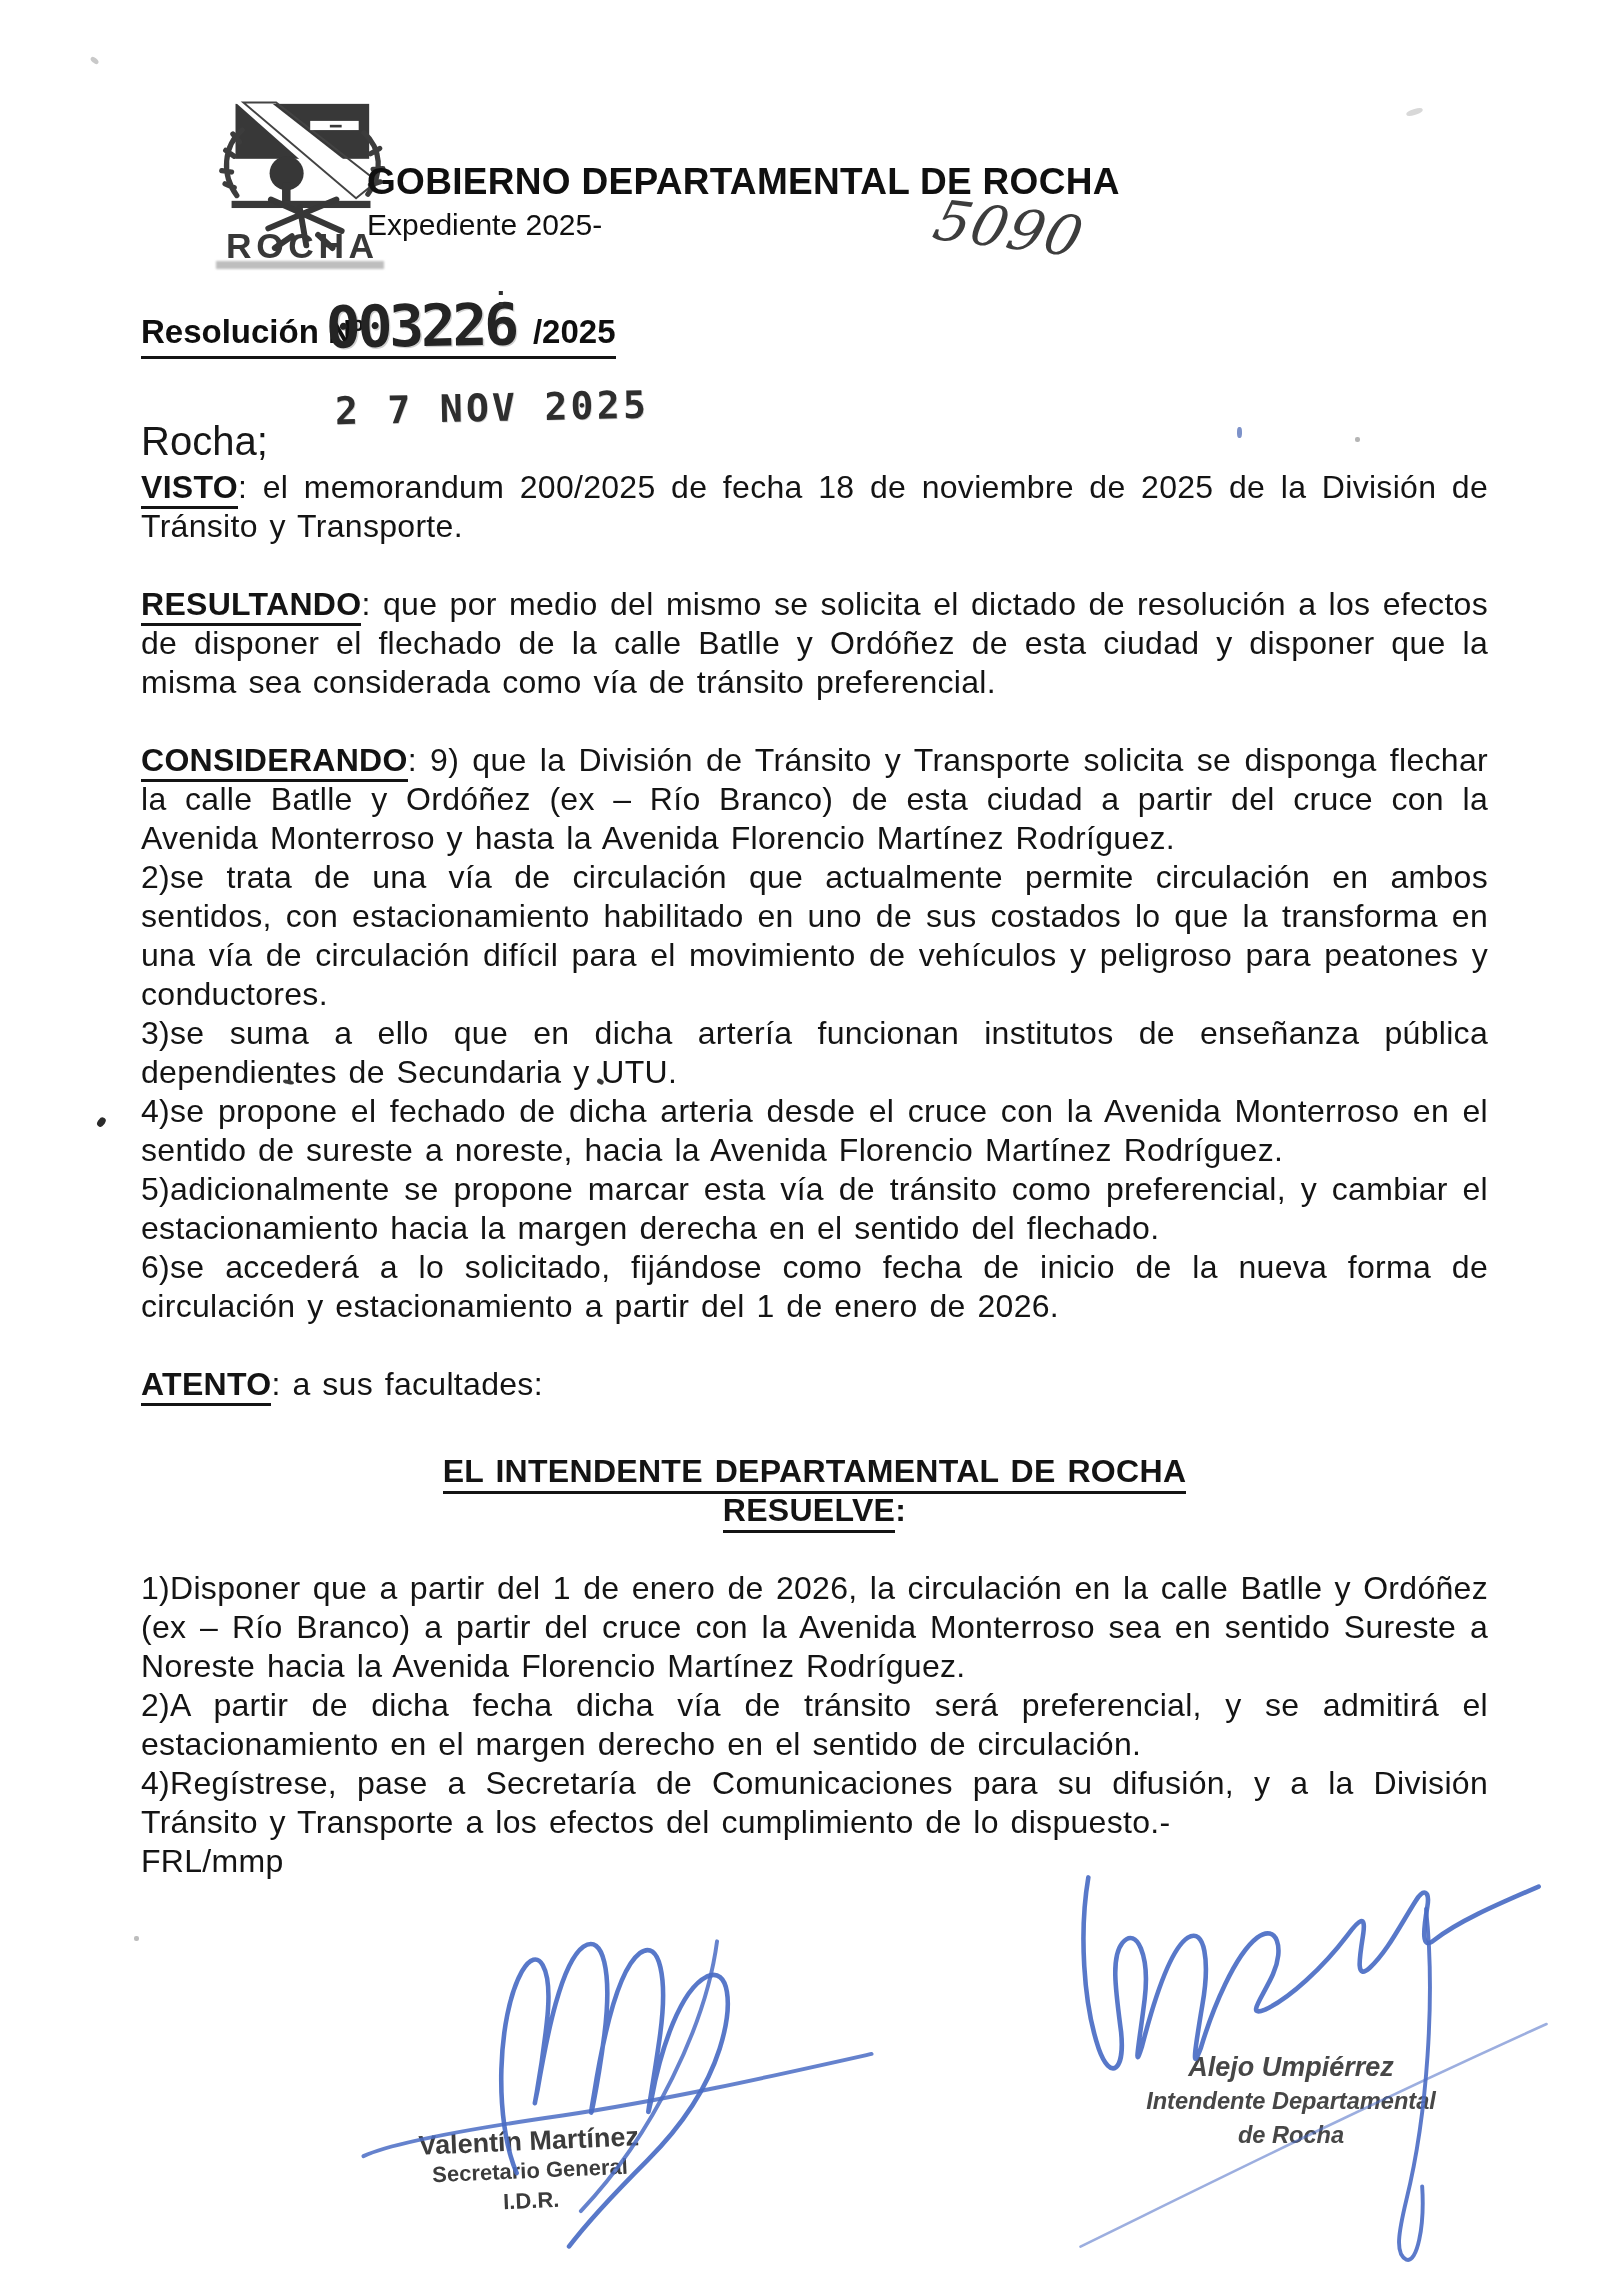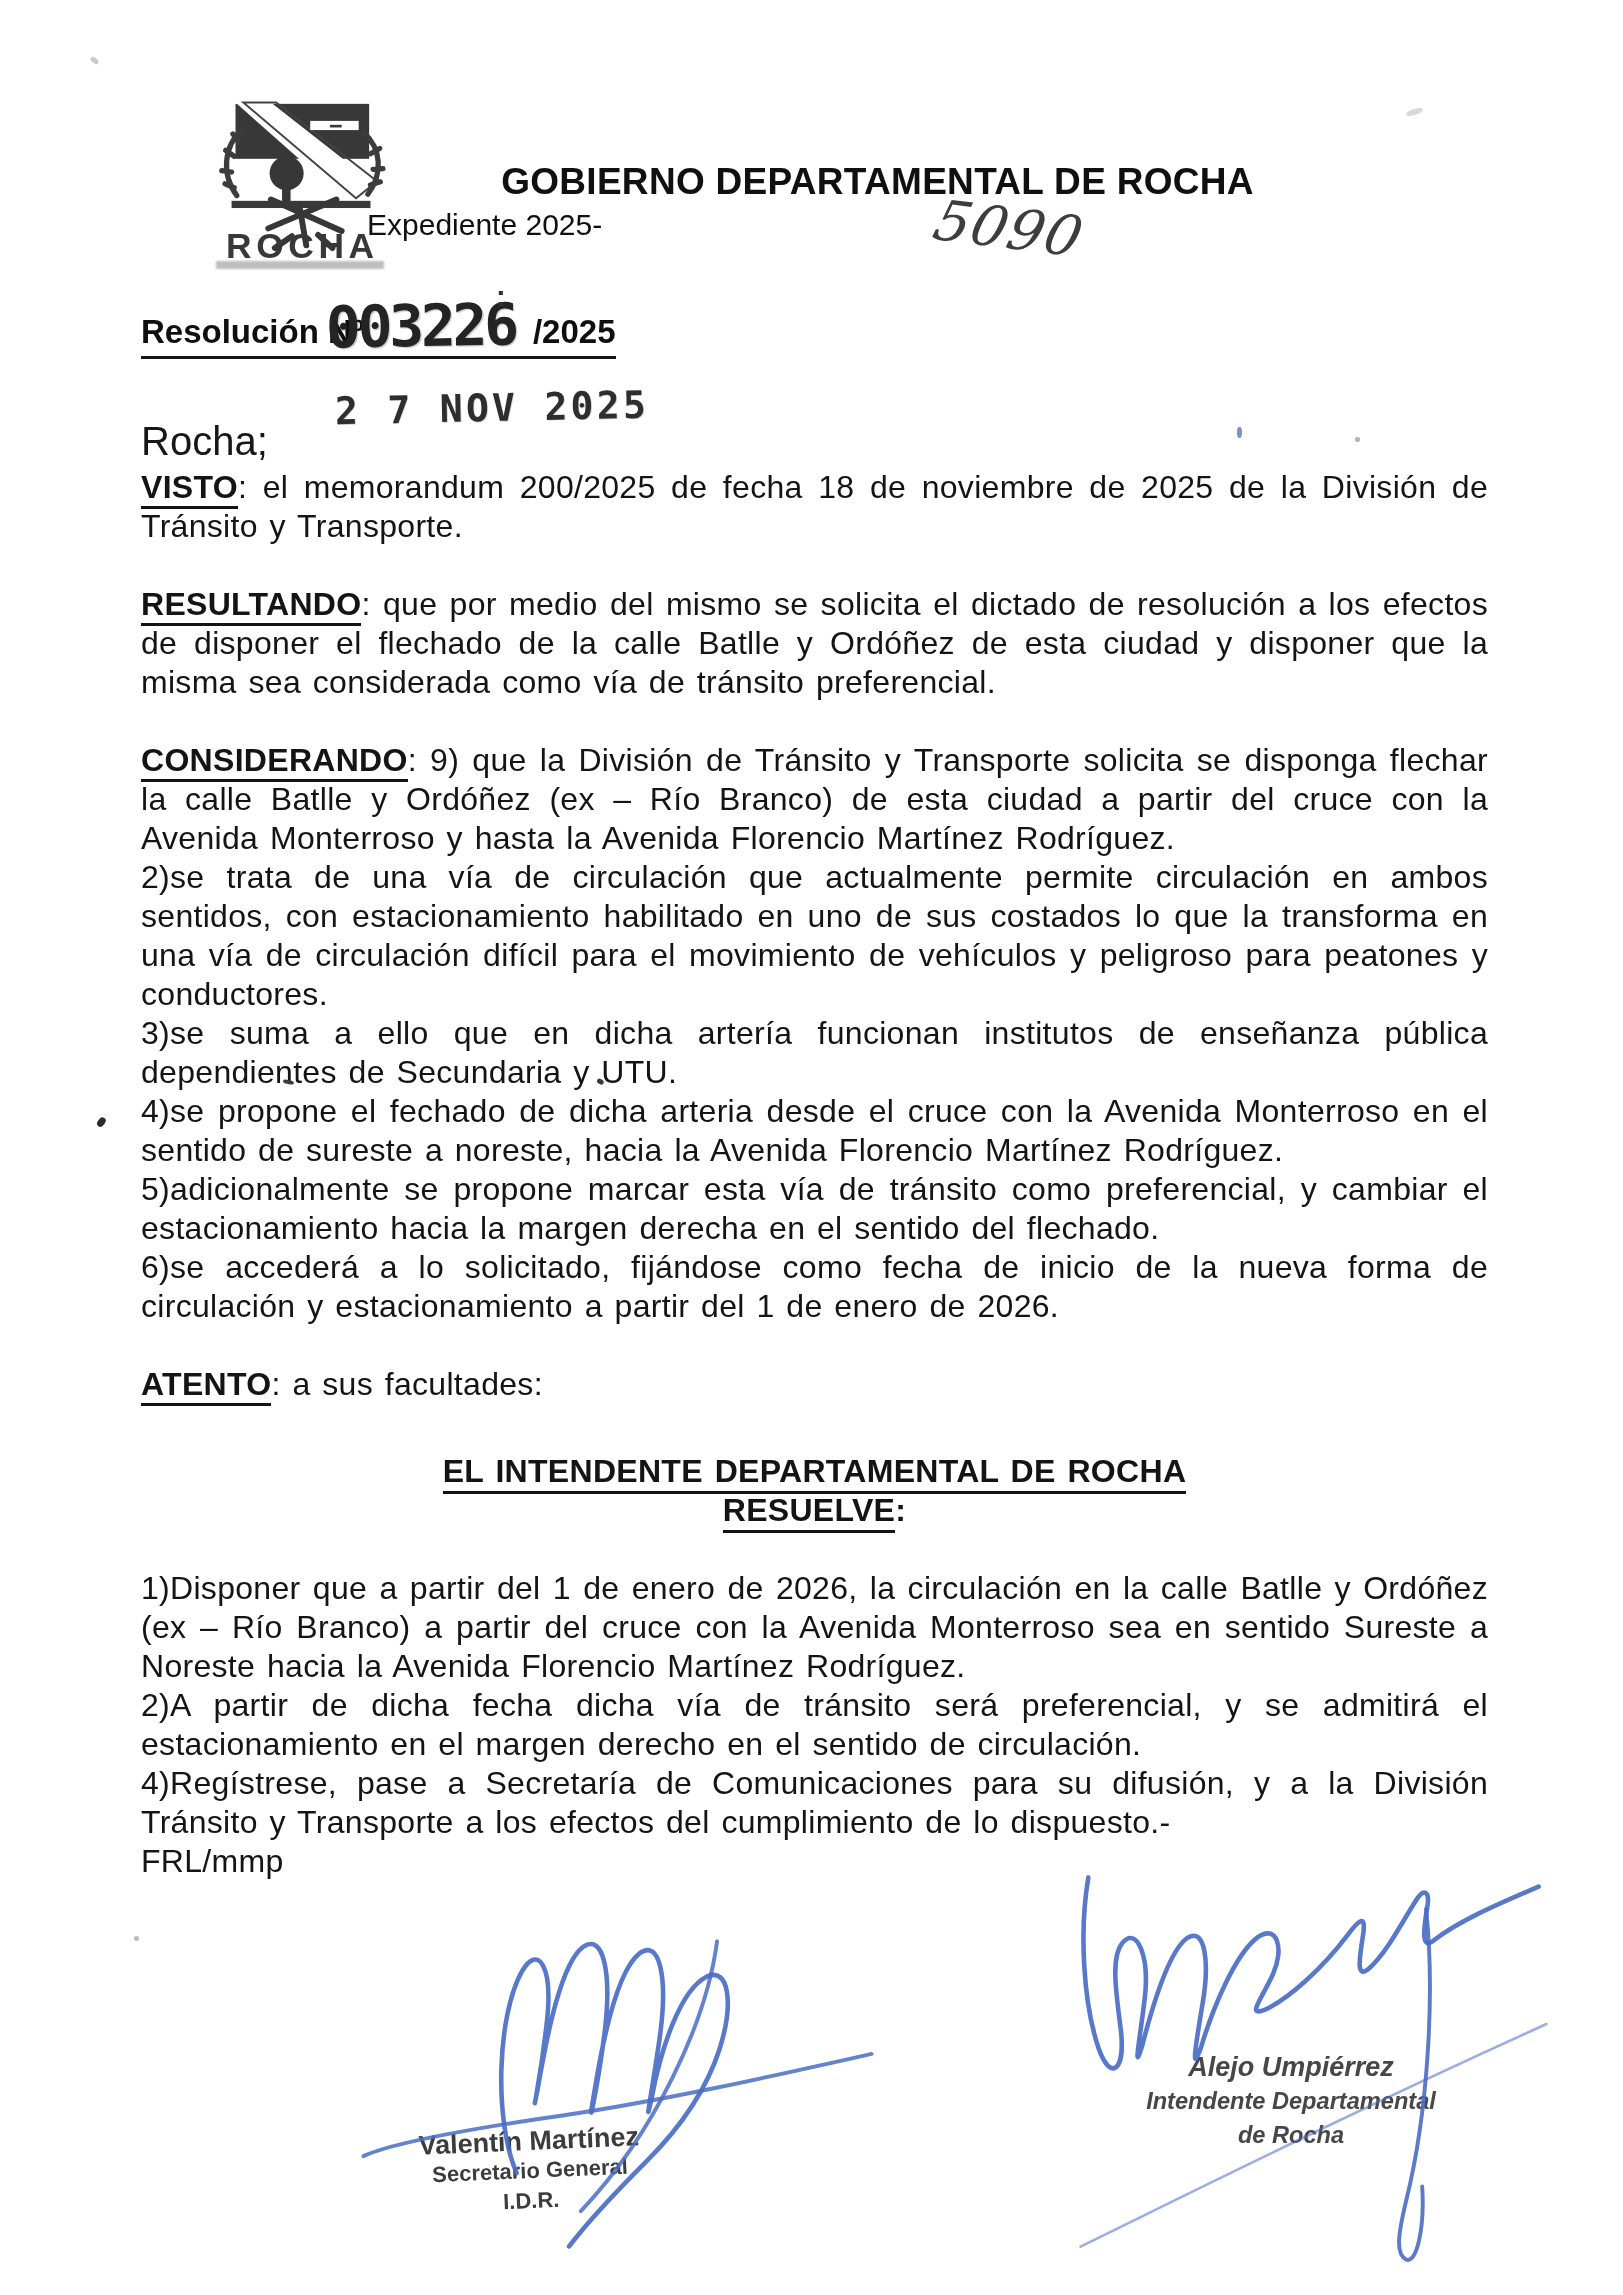--- a/index.html
+++ b/index.html
@@ -1,20 +1,20 @@
 <!DOCTYPE html>
 <html style="font-size:10.5px"><head>
 <meta charset="utf-8">
 <style>
   html,body{margin:0;padding:0;background:#ffffff;}
   .page{position:relative;width:1624px;height:2295px;background:#ffffff;overflow:hidden;
         font-family:"Liberation Sans",sans-serif;color:#171717;}
   
   .logo{position:absolute;left:208px;top:96px;width:190px;height:190px;}
-  .hdr-title{position:absolute;left:367px;top:161px;width:1021px;text-align:center;
+  .hdr-title{position:absolute;left:367px;top:161px;width:1021px;
              font-size:37px;font-weight:bold;letter-spacing:0.3px;color:#101010;}
   .hdr-exp{position:absolute;left:367px;top:208px;width:563px;text-align:left;
            font-size:30px;font-weight:normal;color:#101010;}
   .exp-hand{position:absolute;left:935px;top:196px;font-family:"DejaVu Serif",serif;
             font-style:italic;font-size:56px;color:#3d3d3d;transform:rotate(7deg) skewX(-8deg);
             letter-spacing:1.3px;}
   
   .res-line{position:absolute;left:141px;top:313px;display:flex;align-items:flex-end;
             font-size:33px;font-weight:bold;color:#0f0f0f;text-align:right;}
   .res-line .seg{border-bottom:3.9px solid #141414;padding-bottom:5.2px;}

